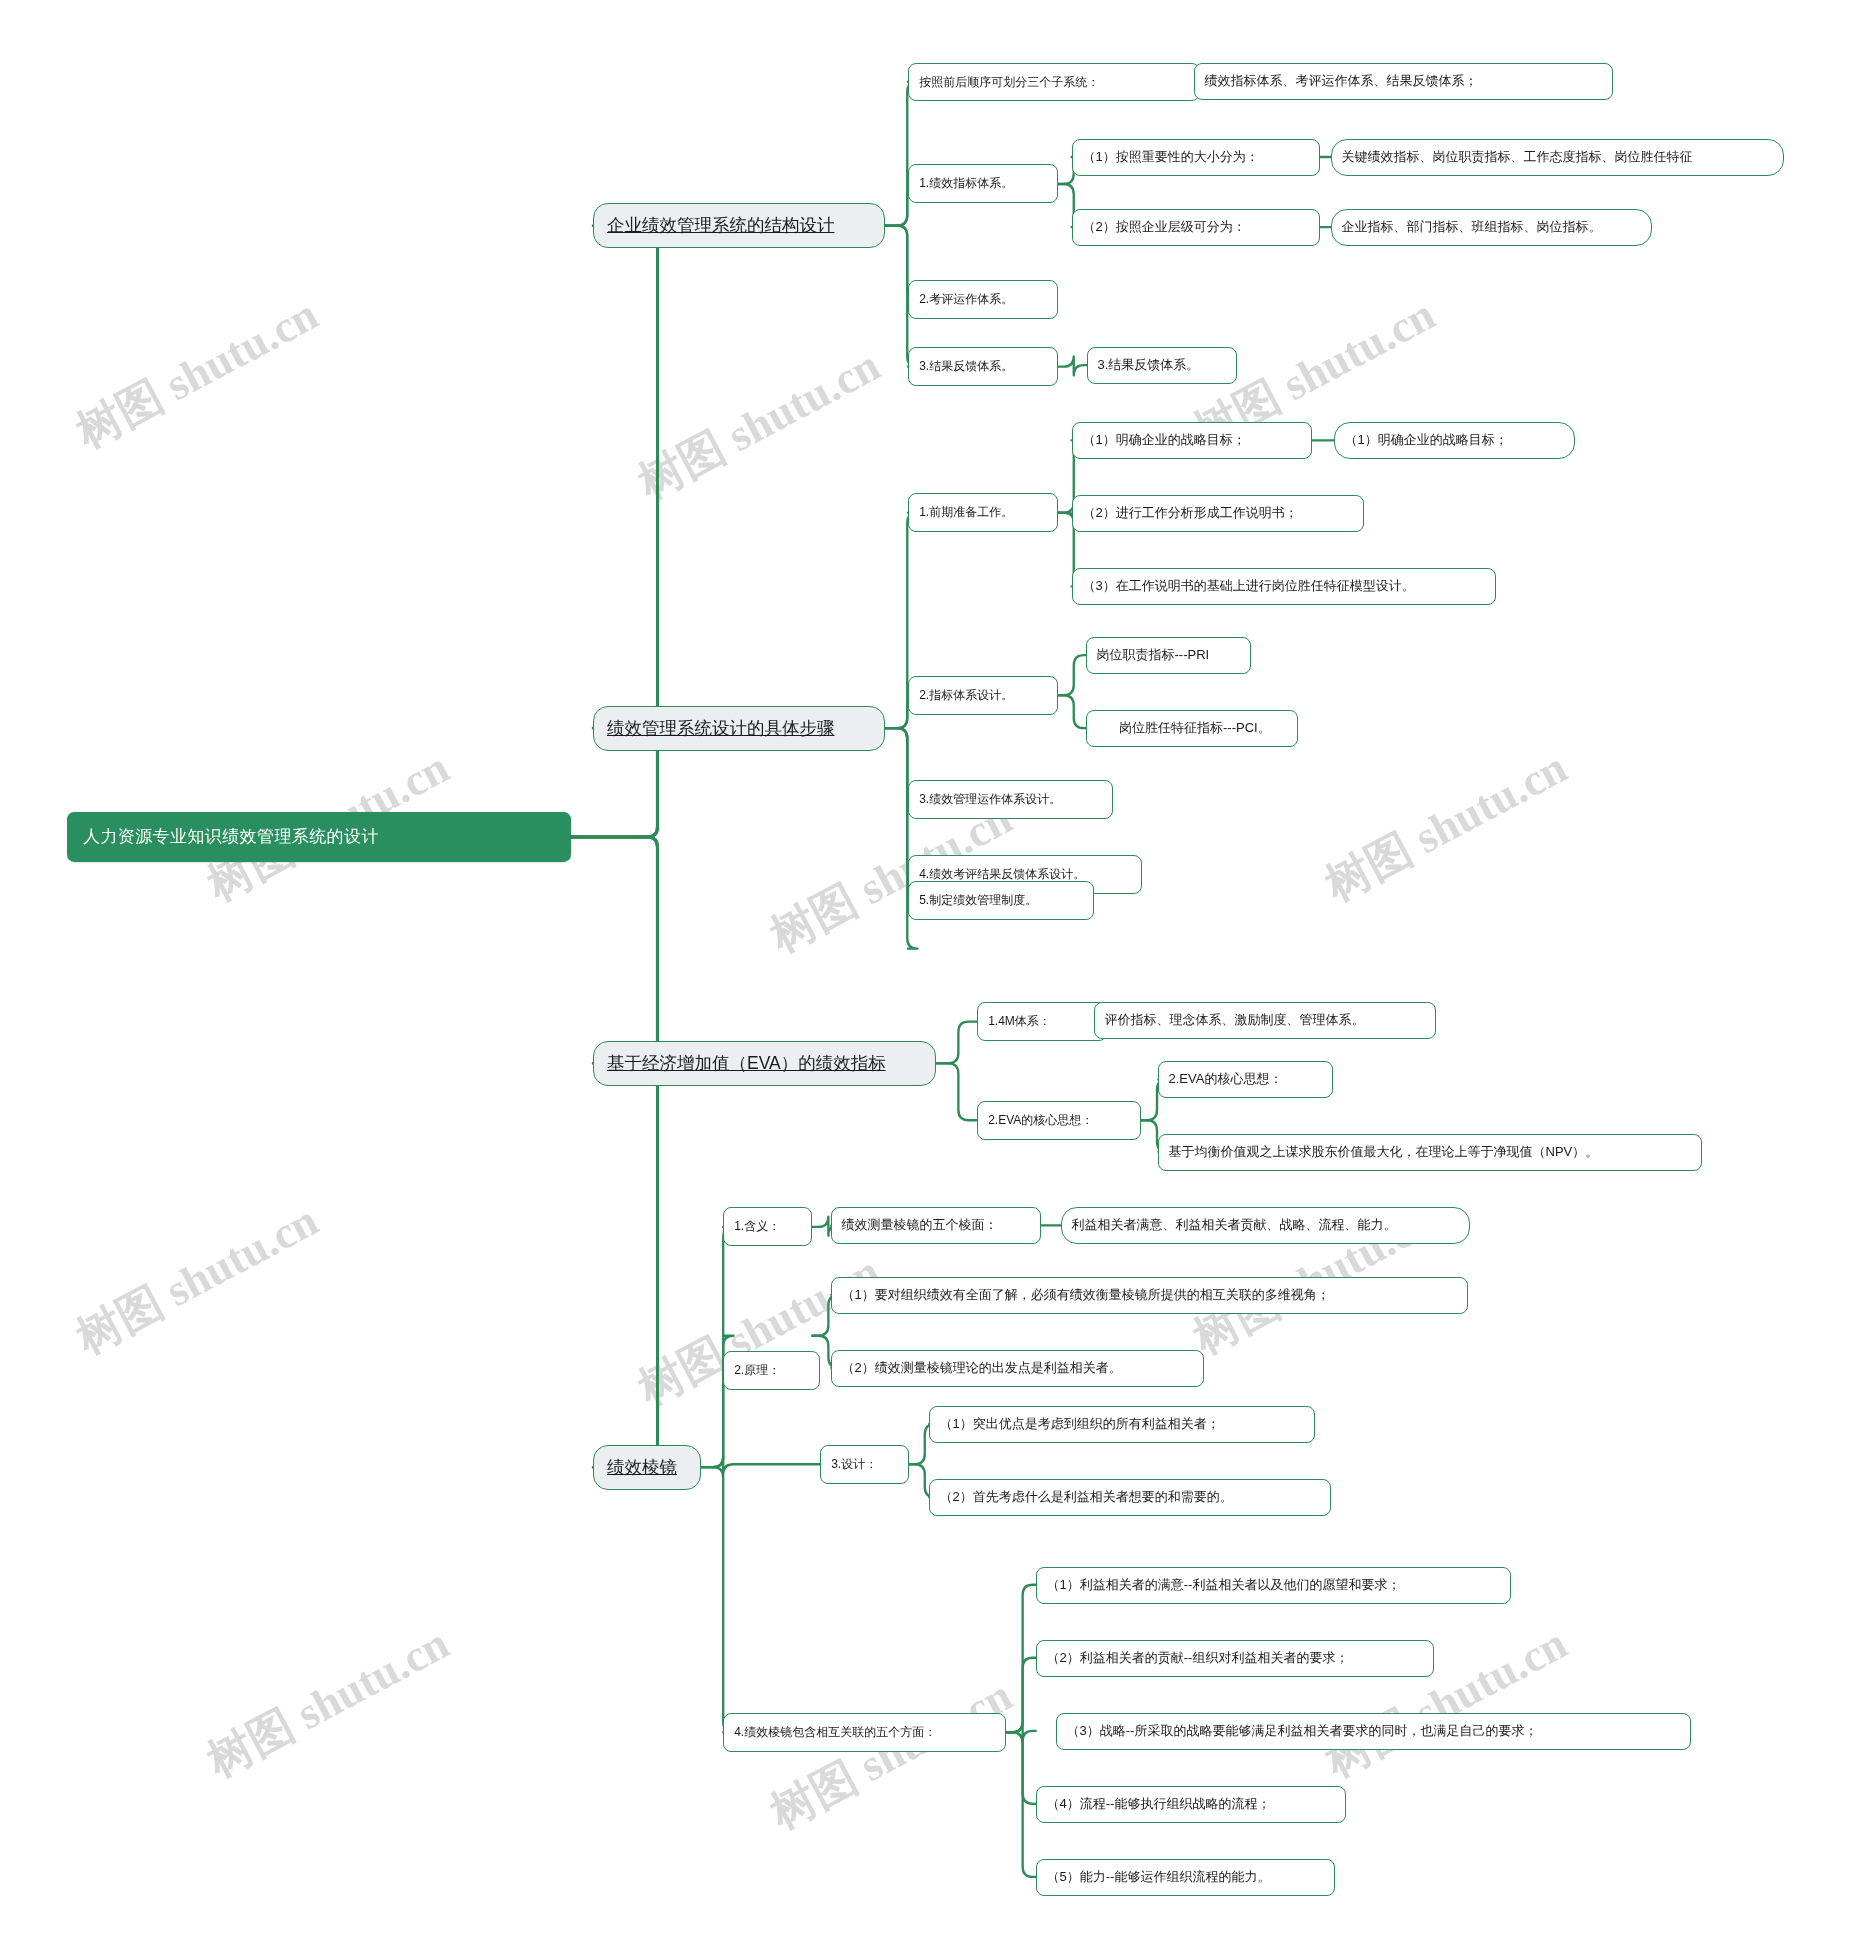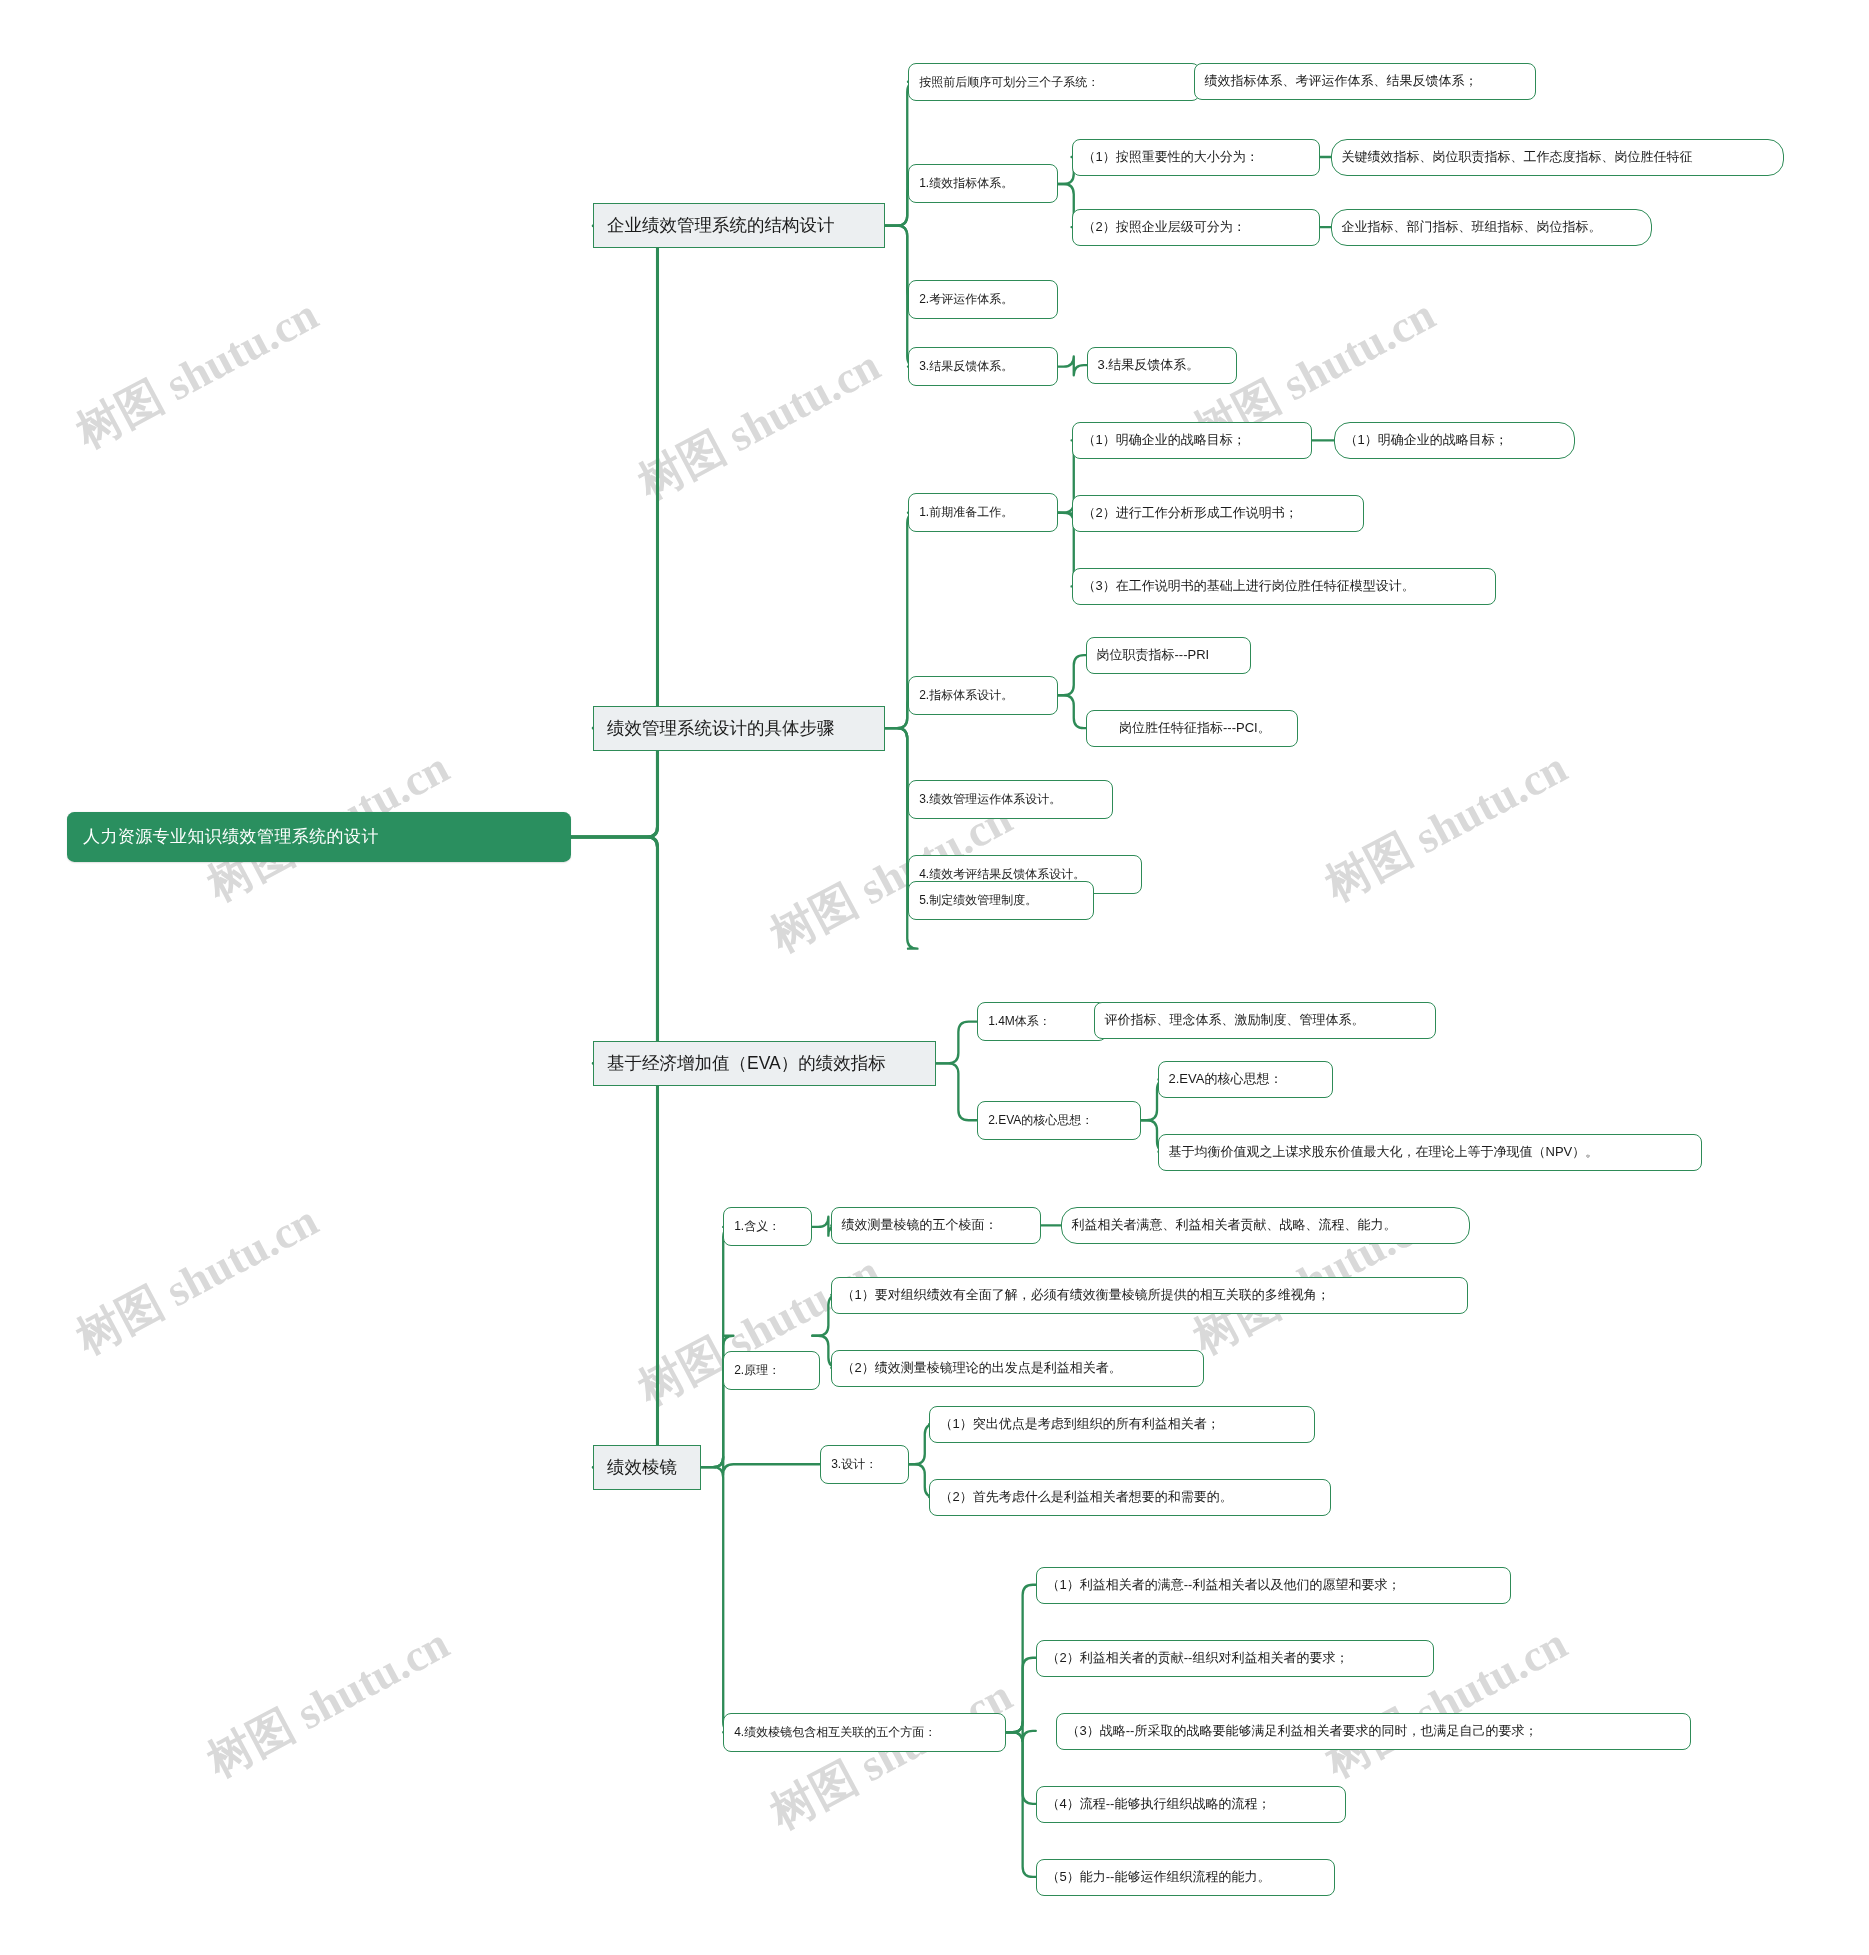--- a/index.html
+++ b/index.html
@@ -66,23 +66,24 @@
     border-radius:7.3px;
     color:#ffffff;
     font-size:17px;
     padding:11.7px 16px;
     letter-spacing:0.4px;
     box-shadow:0 0.7px 1.5px rgba(0,0,0,.12);
   }
   .node.lvl2{
     background:#eceff1;
     border:1.2px solid #2e8b57;
-    border-radius:0;
+    border-radius:15px;
     font-size:17.5px;
     padding:8.8px 13px;
+    text-decoration:underline;
   }
   .node.lvl3{
     font-size:12px;
     border-radius:8px;
     padding:6.6px 10.2px;
   }
   .node.lvl4{
     font-size:13px;
     border-radius:8px;
     padding:5.8px 9.5px;
@@ -158,21 +159,21 @@
       <path d="M 1378 2372 L 1386 2372 Q 1400 2372 1400 2358 L 1400 2284 Q 1400 2270 1414 2270 L 1418 2270"></path>
       <path d="M 1378 2372 L 1386 2372 Q 1400 2372 1400 2358 L 1400 2384 Q 1400 2370 1414 2370 L 1418 2370"></path>
       <path d="M 1378 2372 L 1386 2372 Q 1400 2372 1400 2386 L 1400 2456 Q 1400 2470 1414 2470 L 1418 2470"></path>
       <path d="M 1378 2372 L 1386 2372 Q 1400 2372 1400 2386 L 1400 2556 Q 1400 2570 1414 2570 L 1418 2570"></path>
     </svg>
 
   <div id="nodes">
       <div class="node root" style="left: 67px; top: 812px; width: 504px; height: 50px;">人力资源专业知识绩效管理系统的设计</div>
       <div class="node lvl2" style="left: 593px; top: 203px; width: 292px; height: 45px;">企业绩效管理系统的结构设计</div>
       <div class="node lvl3" style="left: 908px; top: 63px; width: 292px; height: 38px;">按照前后顺序可划分三个子系统：</div>
-      <div class="node lvl4" style="left: 1194px; top: 63px; width: 342px; height: 37px;">绩效指标体系、考评运作体系、结果反馈体系；</div>
+      <div class="node lvl4" style="left: 1194px; top: 63px; width: 419px; height: 37px;">绩效指标体系、考评运作体系、结果反馈体系；</div>
       <div class="node lvl3" style="left: 908px; top: 164px; width: 150px; height: 39px;">1.绩效指标体系。</div>
       <div class="node lvl4" style="left: 1072px; top: 139px; width: 248px; height: 37px;">（1）按照重要性的大小分为：</div>
       <div class="node lvl5" style="left: 1331px; top: 139px; width: 453px; height: 37px;">关键绩效指标、岗位职责指标、工作态度指标、岗位胜任特征</div>
       <div class="node lvl4" style="left: 1072px; top: 209px; width: 248px; height: 37px;">（2）按照企业层级可分为：</div>
       <div class="node lvl5" style="left: 1331px; top: 209px; width: 321px; height: 37px;">企业指标、部门指标、班组指标、岗位指标。</div>
       <div class="node lvl3" style="left: 908px; top: 280px; width: 150px; height: 39px;">2.考评运作体系。</div>
       <div class="node lvl3" style="left: 908px; top: 347px; width: 150px; height: 39px;">3.结果反馈体系。</div>
       <div class="node lvl4" style="left: 1087px; top: 347px; width: 150px; height: 37px;">3.结果反馈体系。</div>
       <div class="node lvl2" style="left: 593px; top: 706px; width: 292px; height: 45px;">绩效管理系统设计的具体步骤</div>
       <div class="node lvl3" style="left: 908px; top: 493px; width: 150px; height: 39px;">1.前期准备工作。</div>

